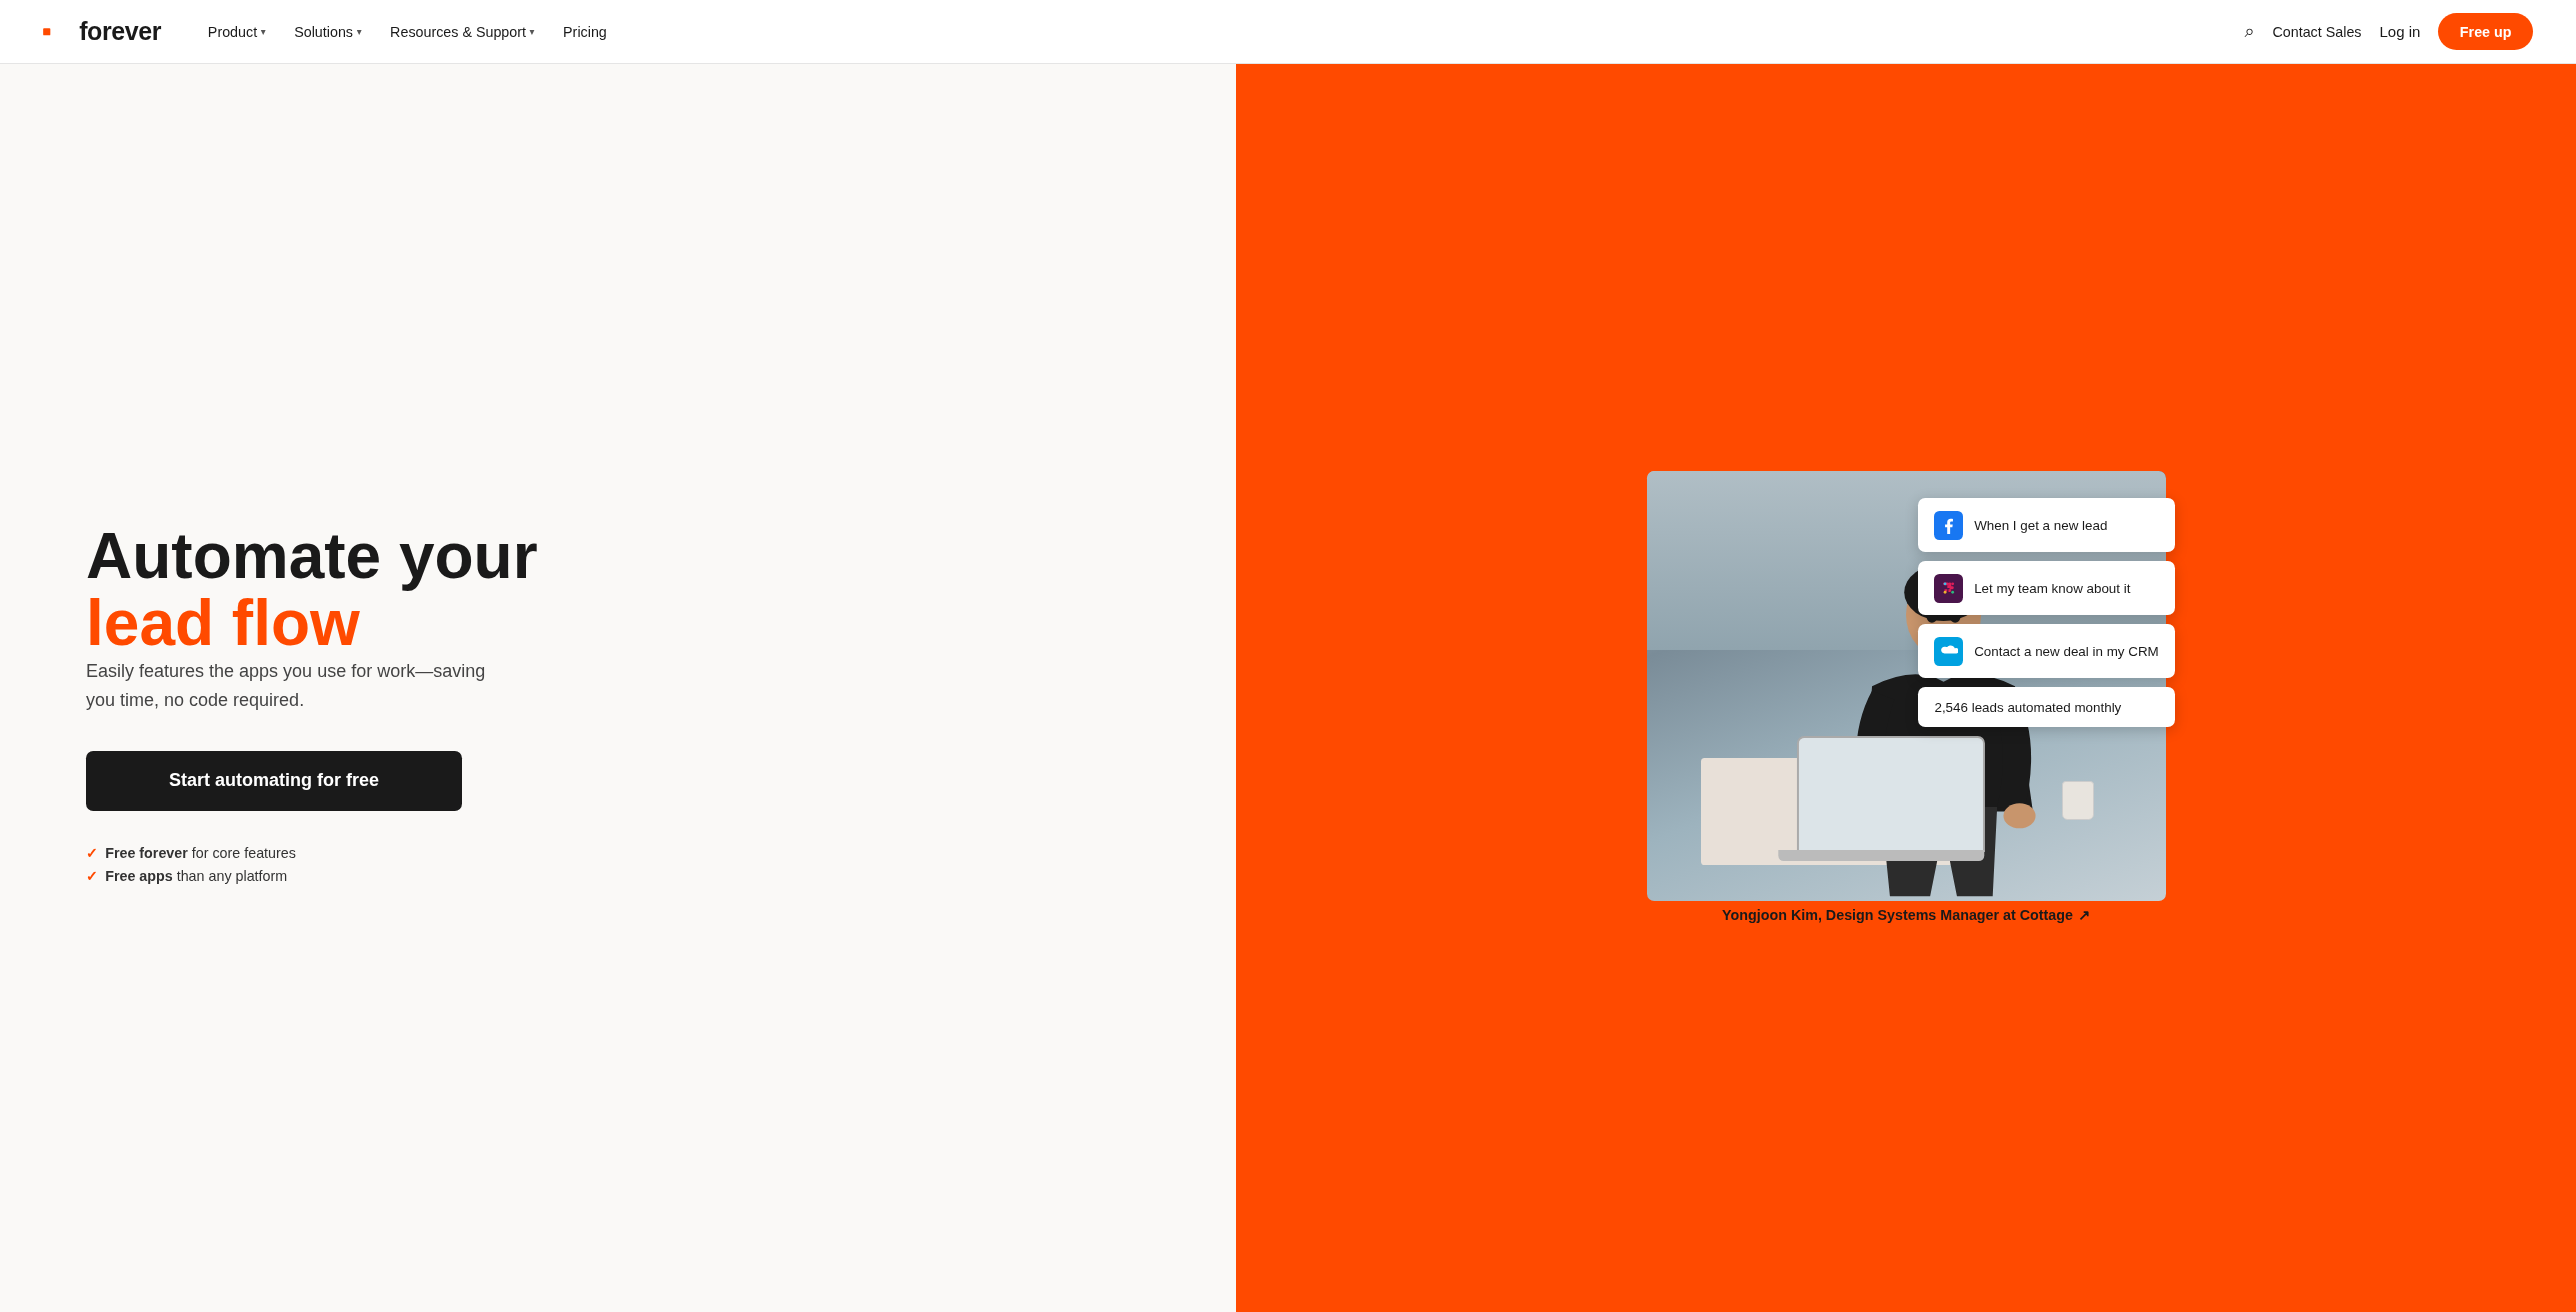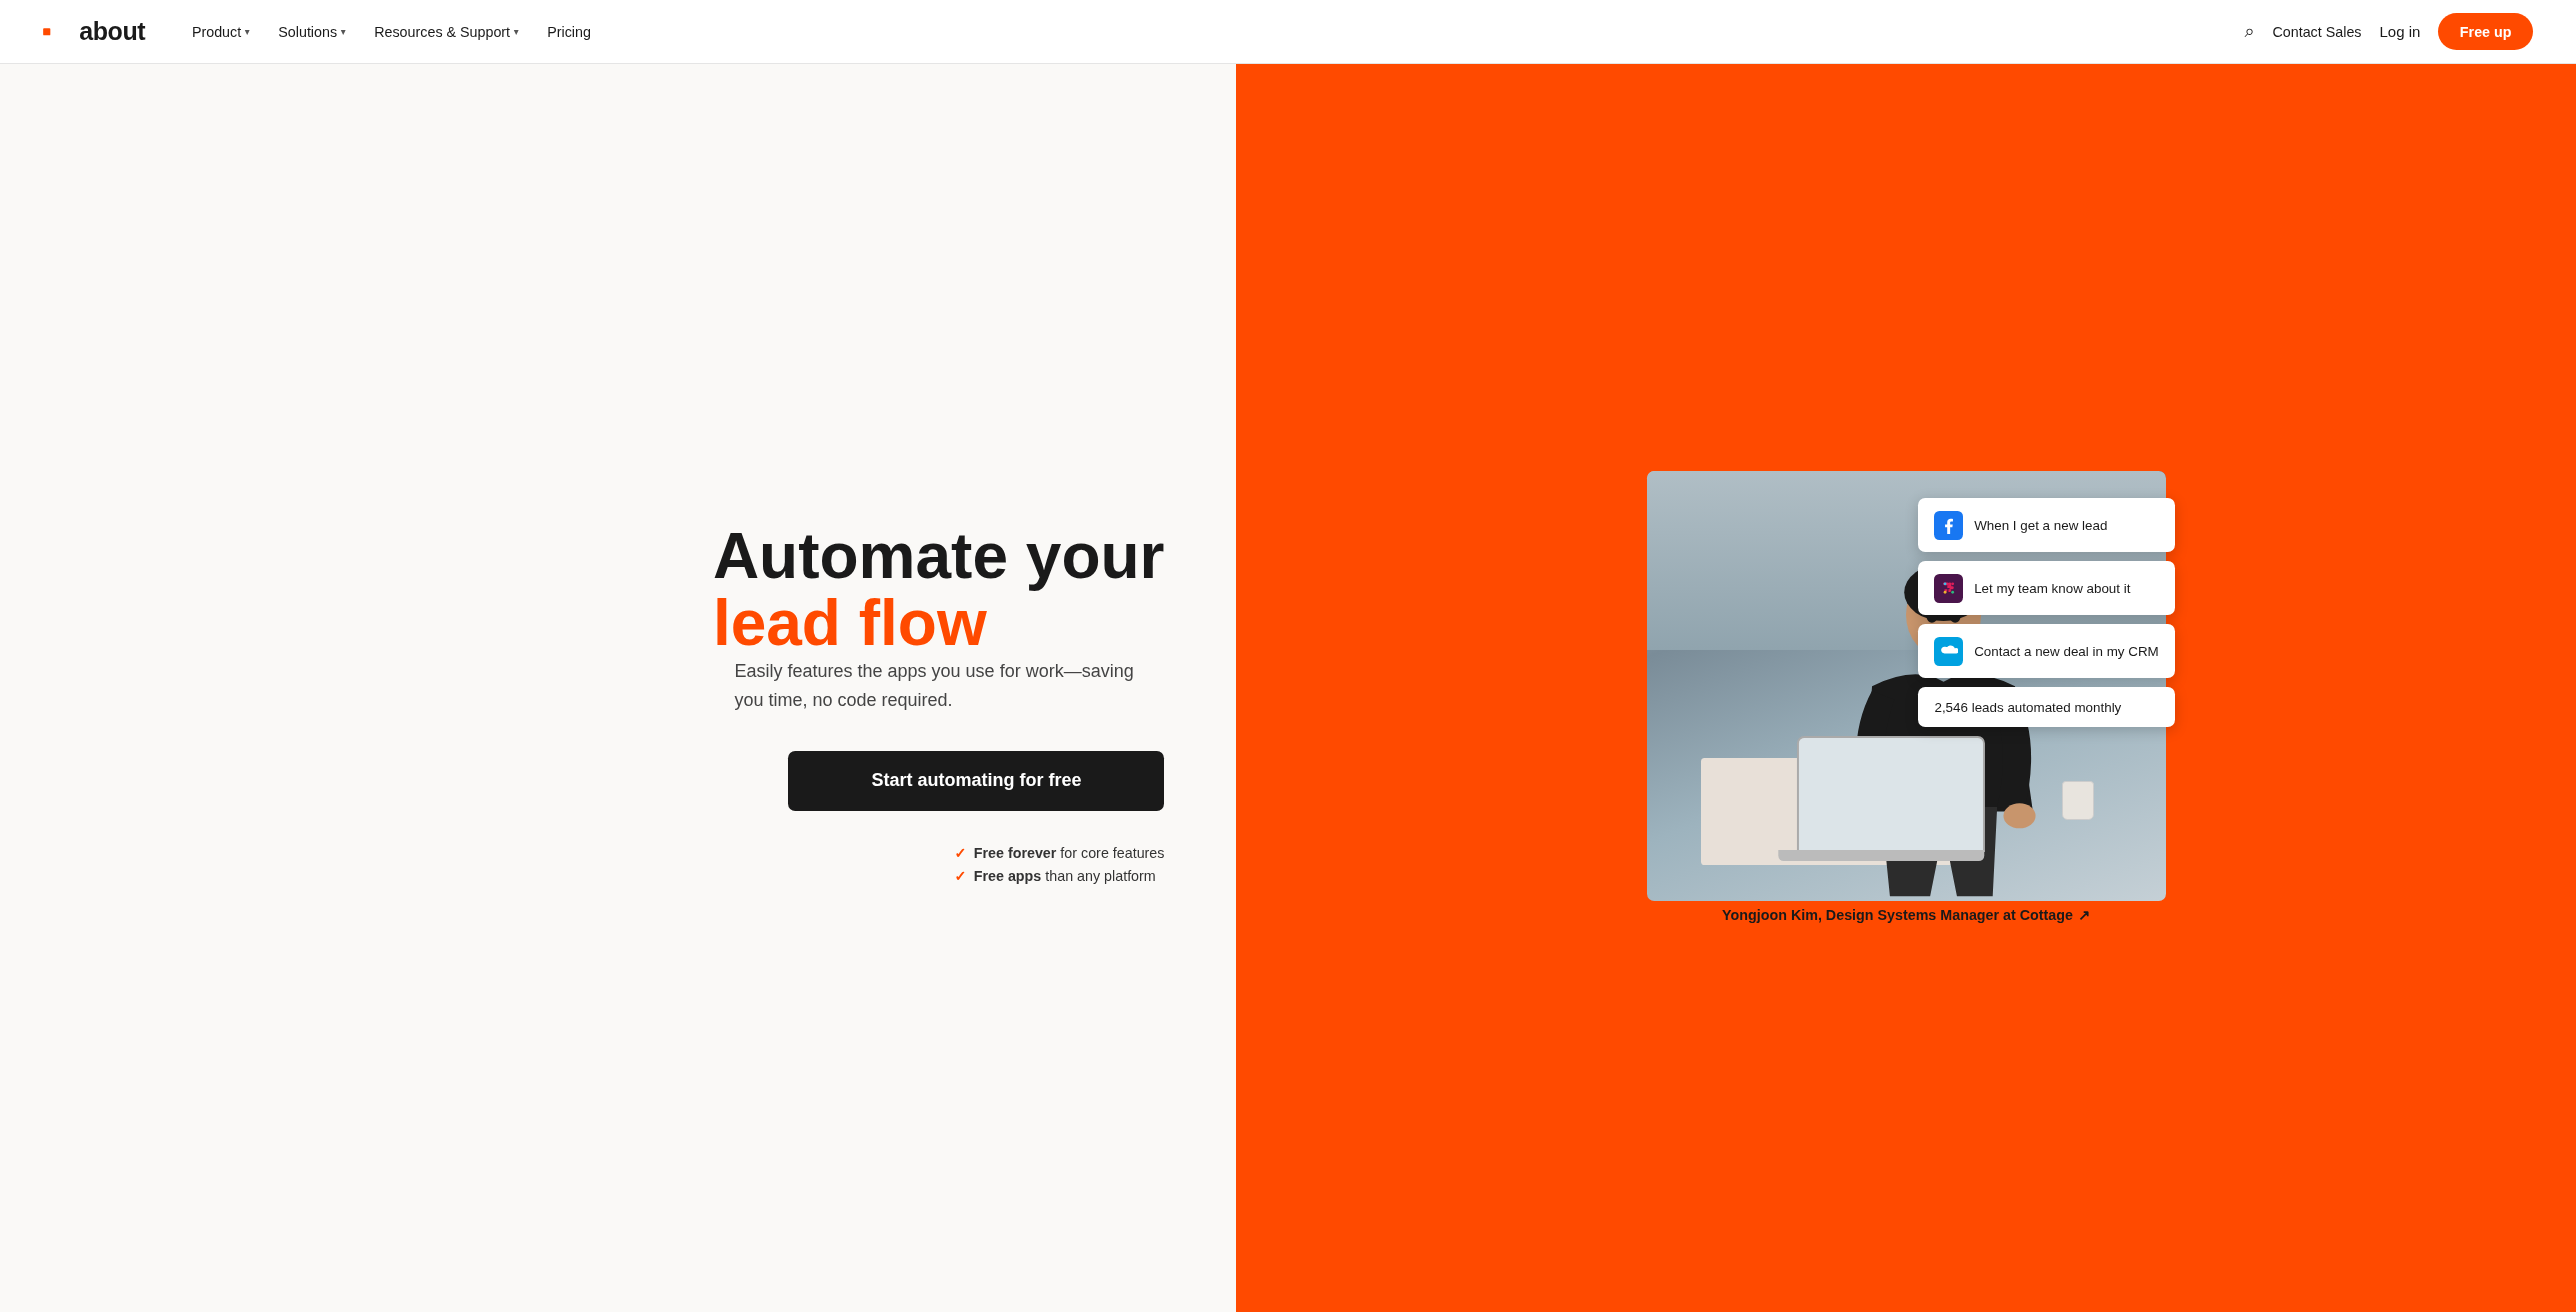--- a/index.html
+++ b/index.html
@@ -35,21 +35,20 @@
     }
 
     
     .hero { display: flex; min-height: calc(100vh - 64px); }
     .hero-left {
       flex: 0 0 48%;
       background: #faf9f7;
       display: flex; flex-direction: column;
       justify-content: center;
       padding: 72px 72px 41px 86px;
-      align-items: flex-end;
     }
     .hero-heading { font-size: 64px; font-weight: 800; line-height: 1.05; color: #1a1a1a; margin-bottom: 7.2px; }
     .hero-heading-accent { font-size: 64px; font-weight: 800; line-height: 1.05; color: #ff4a00; margin-bottom: 43px; }
     .hero-sub { font-size: 18px; line-height: 1.6; color: #444; max-width: 430px; margin-bottom: 36px; }
     .hero-cta {
       background: #1a1a1a; color: #fff;
       padding: 19.7px 43px; border-radius: 7.2px;
       font-size: 18px; font-weight: 700;
       border: none; cursor: pointer;
       width: 100%; max-width: 376px;
@@ -147,21 +146,21 @@
     }
   </style>
 </head>
 <body>
 
 <nav>
   <a class="nav-logo" href="#">
     <svg class="nav-logo-icon" viewBox="0 0 32 24" fill="none" xmlns="http://www.w3.org/2000/svg">
       <rect x="0" y="8" width="8" height="8" rx="1" fill="#FF4A00"></rect>
     </svg>
-    <span class="nav-logo-text">about</span>
+    <span class="nav-logo-text">forever</span>
   </a>
 
   <div class="nav-links">
     <a class="nav-link" href="#">
       <span>Product</span>
       <span class="chevron">▾</span>
     </a>
     <a class="nav-link" href="#">
       <span>Solutions</span>
       <span class="chevron">▾</span>

